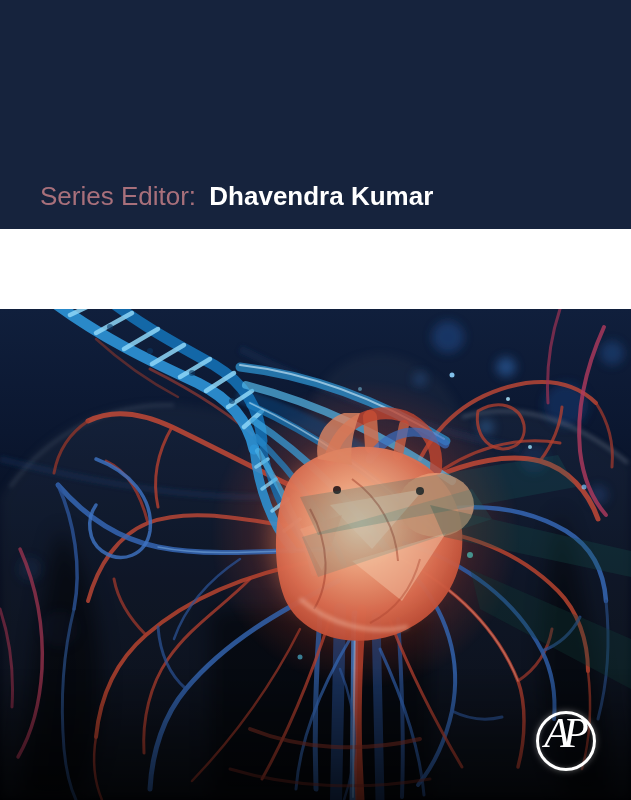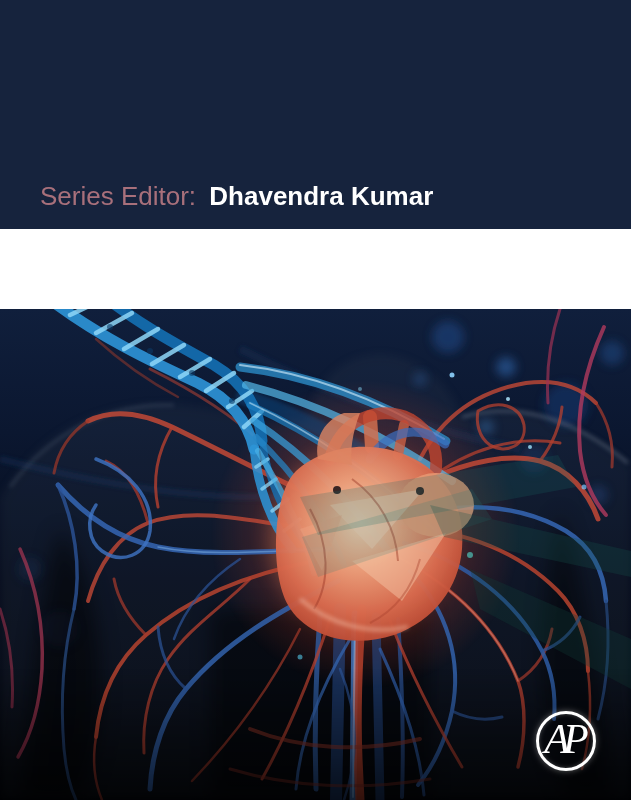--- a/index.html
+++ b/index.html
@@ -50,21 +50,21 @@
   .artwork{
     position:absolute;left:0;top:309px;width:631px;height:491px;
     background:var(--artwork-bg,#070D1C);
   }
   .artwork svg{display:block;}
   
   .ap-logo{
     position:absolute;left:536px;top:402px;
     width:60px;height:60px;border:3px solid var(--logo-white,#ffffff);
     border-radius:50%;
-    display:flex;align-items:center;justify-content:center;
+    display:flex;align-items:flex-start;justify-content:center;
     box-shadow:0 0 6px rgba(255,255,255,0.35), inset 0 0 4px rgba(255,255,255,0.25);
   }
   .ap-logo-text{
     font-family:"Liberation Serif","DejaVu Serif",serif;
     font-style:italic;font-weight:normal;
     font-size:42px;line-height:1;color:var(--logo-white,#ffffff);
     letter-spacing:-7px;
     transform:translate(-3px,-2px);
   }
 </style>

